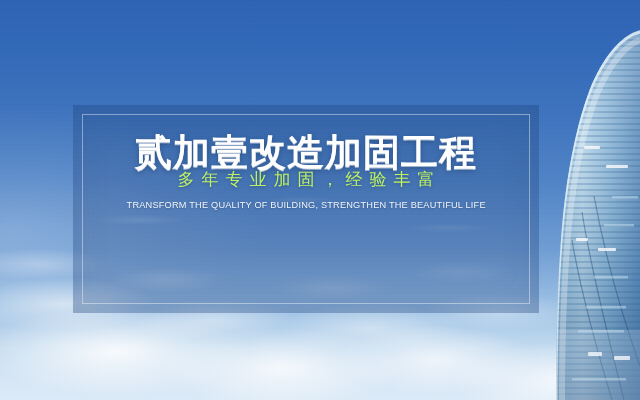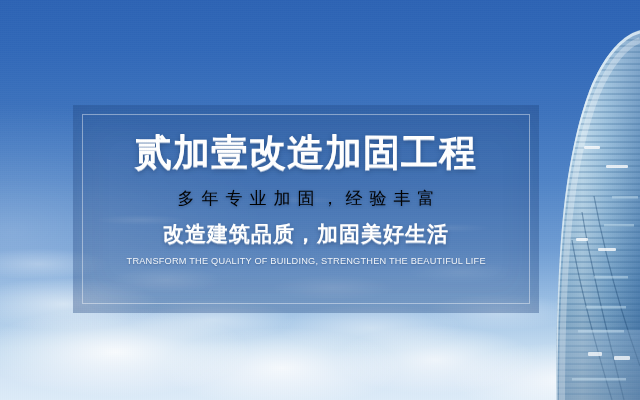--- a/index.html
+++ b/index.html
@@ -124,24 +124,23 @@
     font-weight: bold;
     color: #ffffff;
     letter-spacing: 1px;
     line-height: 1;
     white-space: nowrap;
     text-shadow:
       0 1px 0 rgba(255,255,255,0.55),
       0 2px 5px rgba(18, 44, 86, 0.45);
   }
   .subline {
-    margin-top: 19px;
     font-size: 17px;
     font-weight: normal;
-    color: #000000;
+    color: #bef264;
     letter-spacing: 7px;
     text-indent: 7px;
     line-height: 1;
     white-space: nowrap;
     text-shadow: 0 1px 3px rgba(18, 44, 86, 0.40);
   }
   .tagline {
     margin-top: 16px;
     font-size: 21px;
     font-weight: bold;
@@ -308,19 +307,18 @@
         <rect x="0" y="330" width="120" height="70" fill="#cfe0f2" opacity="0.22"></rect>
       </g>
     </svg>
   </div>
 
   <div class="panel">
     <div class="panel-inner-border"></div>
     <div class="panel-content">
       <div class="headline">贰加壹改造加固工程</div>
       <div class="subline">多年专业加固，经验丰富</div>
-      <div class="tagline">改造建筑品质，加固美好生活</div>
       <div class="english">TRANSFORM THE QUALITY OF BUILDING, STRENGTHEN THE BEAUTIFUL LIFE</div>
     </div>
   </div>
 
   <div class="grain"></div>
 </div>
 
 </body></html>

